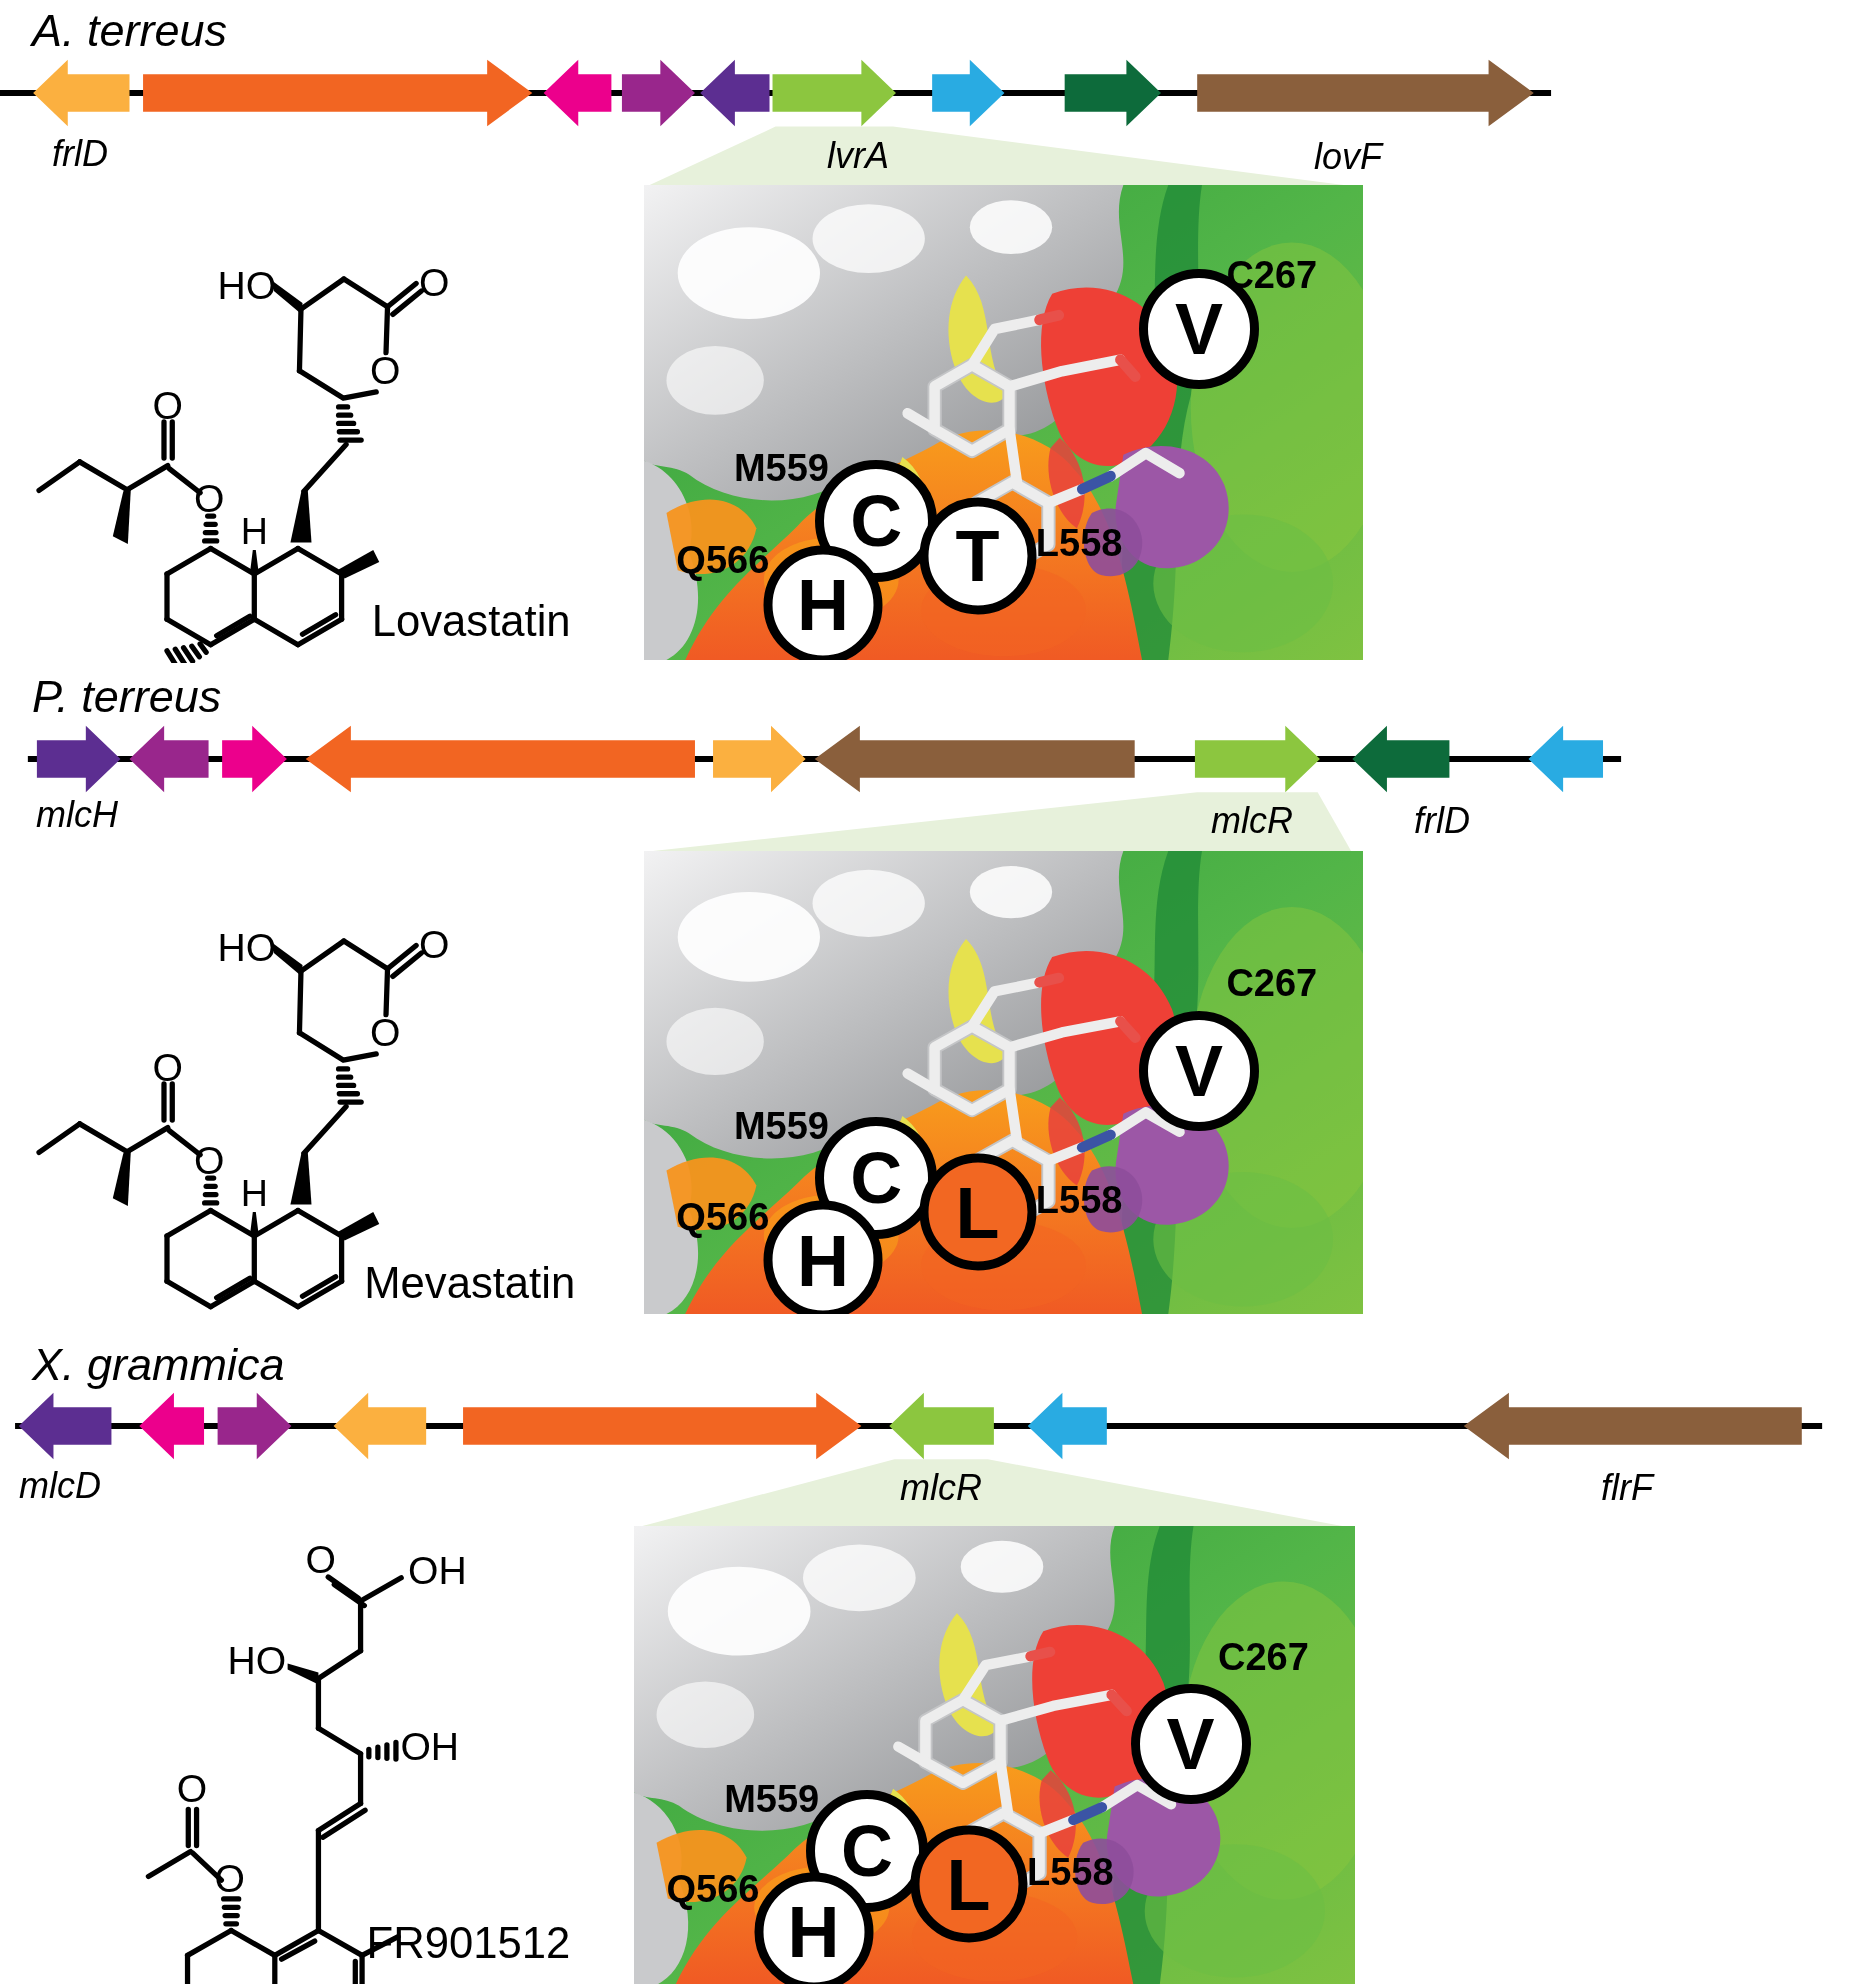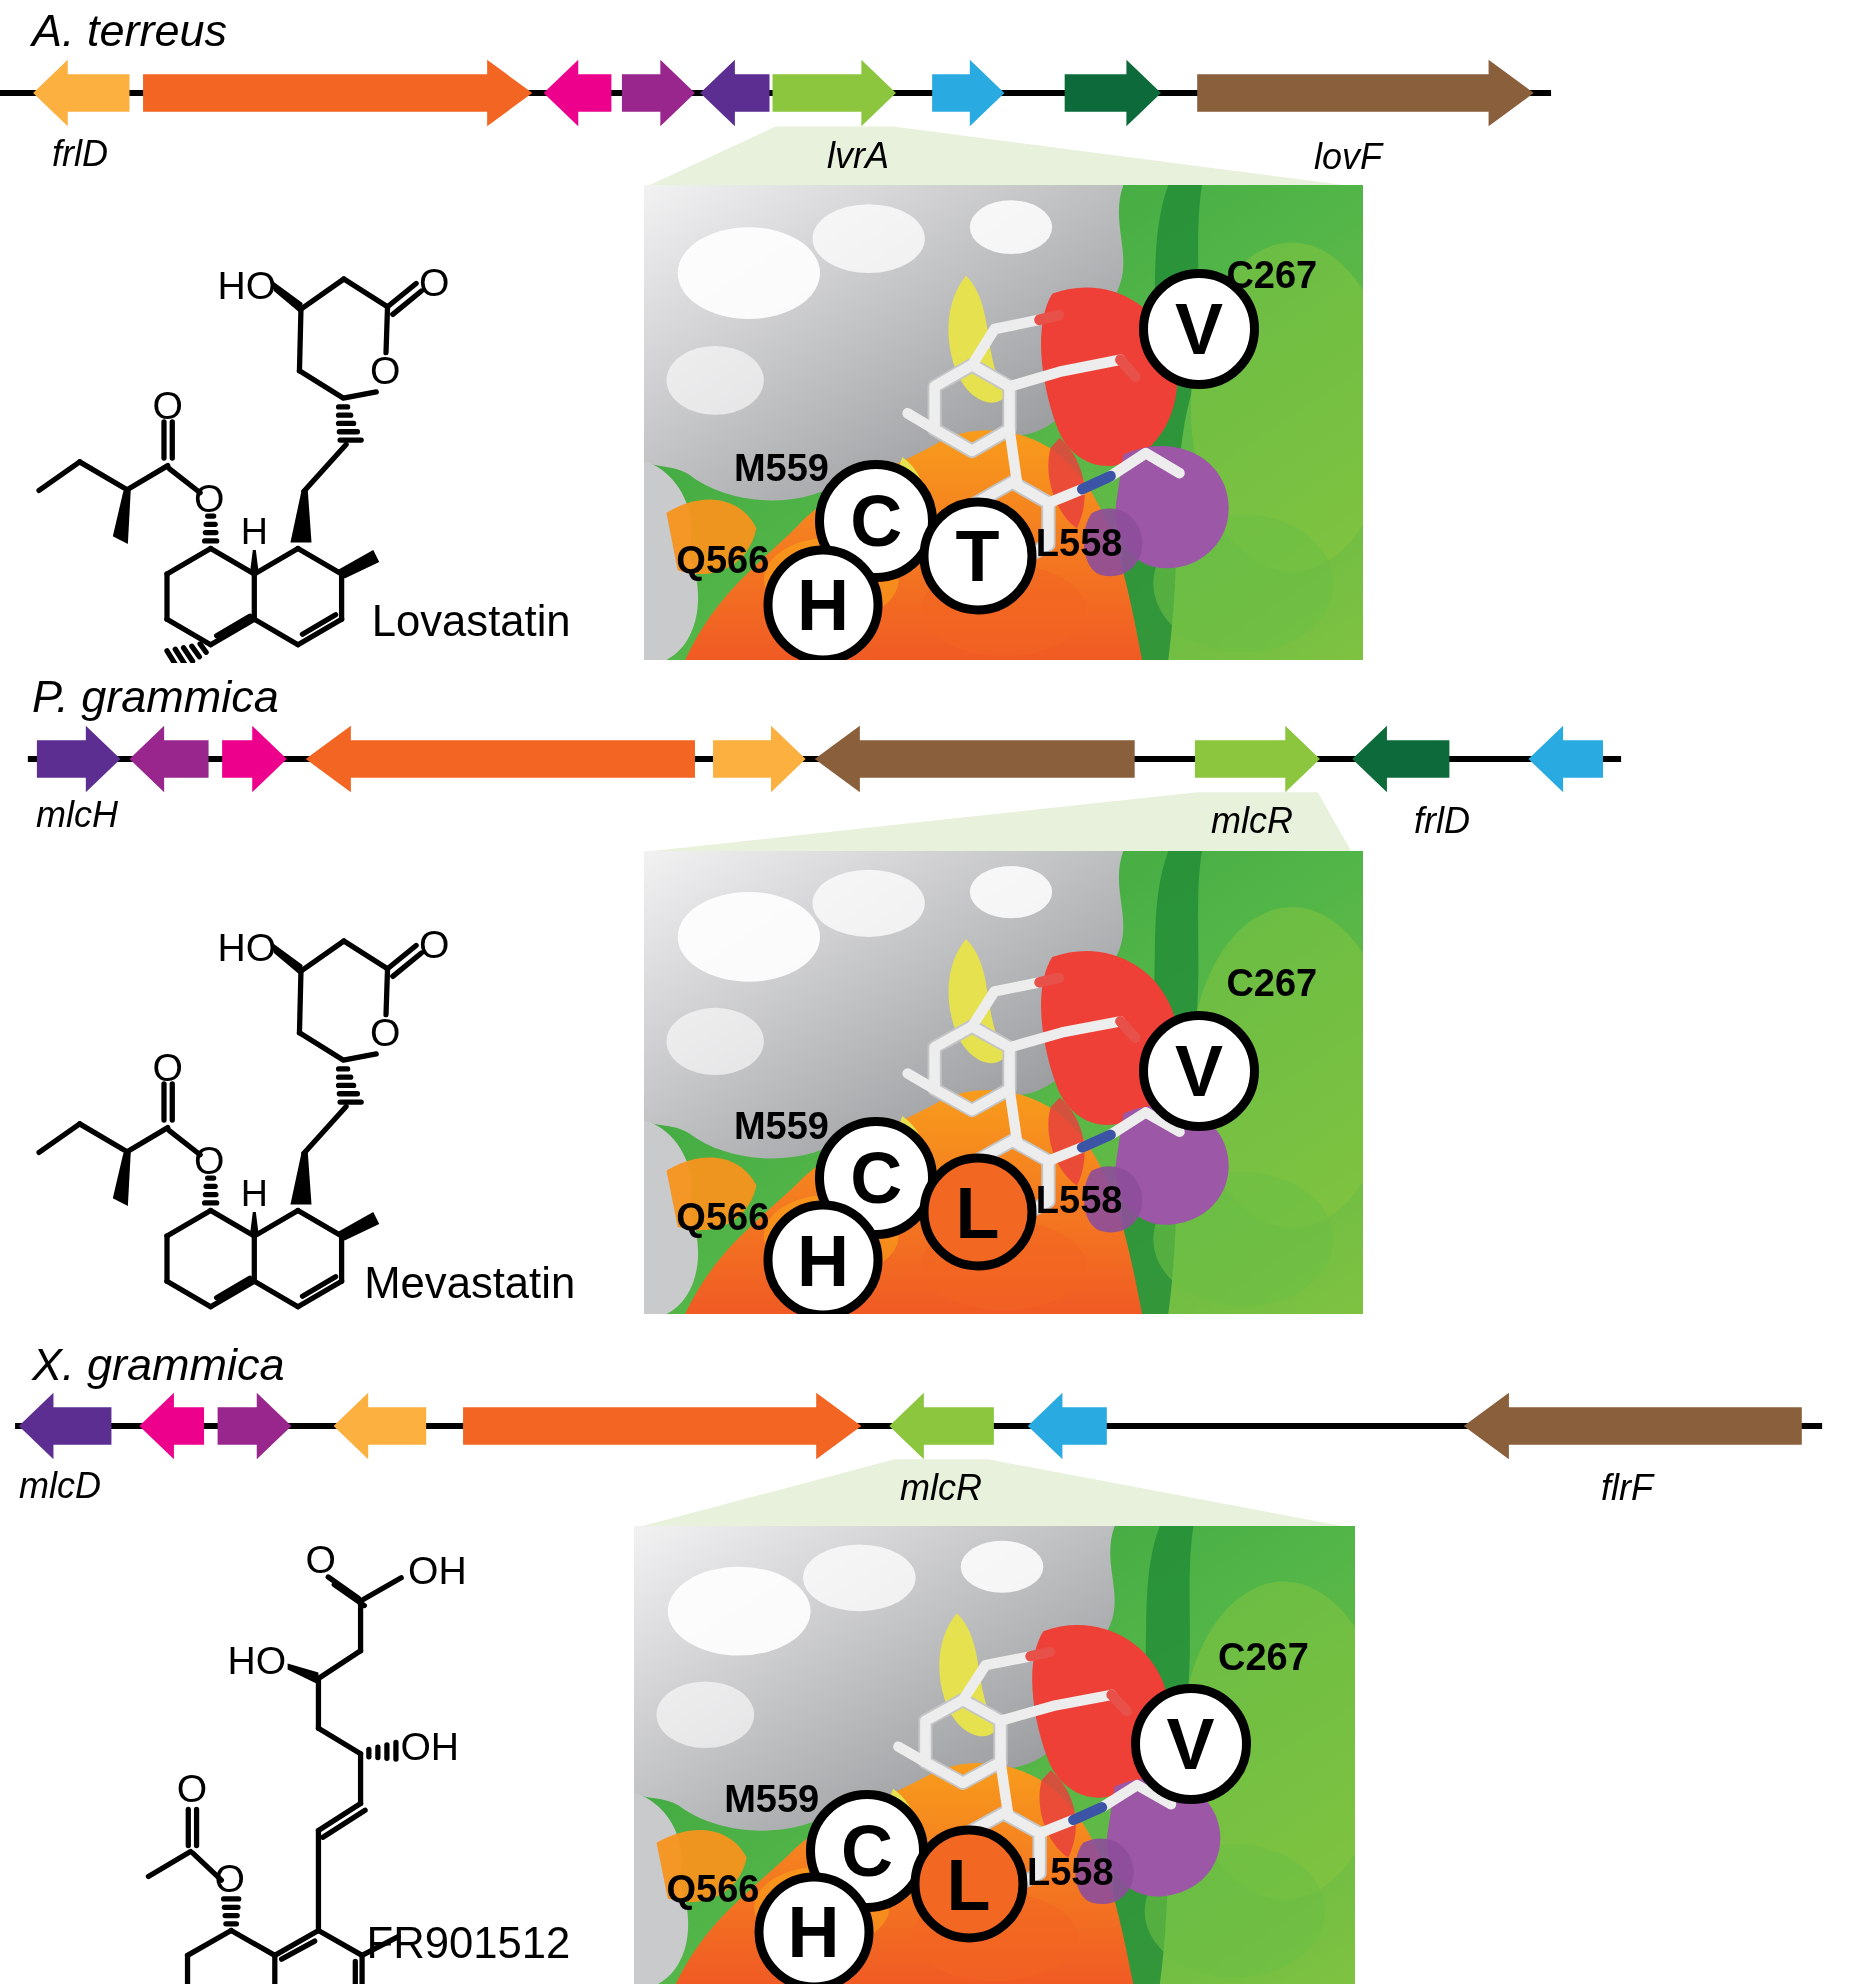--- a/index.html
+++ b/index.html
@@ -17,21 +17,21 @@
       display:flex;align-items:center;justify-content:center;font-weight:bold;font-size:72px;
       transform:translate(-50%,-50%);z-index:5;line-height:1;}
   .res-circle.mut{background:#F26722;}
   .res-label{position:absolute;font-weight:bold;font-size:38px;transform:translateY(-50%);
       white-space:nowrap;z-index:5;}
 </style>
 </head>
 <body>
 
 <div class="abs title" style="left:32px;top:6px">A. terreus</div>
-<div class="abs title" style="left:32px;top:672px">P. grammica</div>
+<div class="abs title" style="left:32px;top:672px">P. terreus</div>
 <div class="abs title" style="left:32px;top:1340px">X. grammica</div>
 
 <svg class="abs beams" id="beams" viewBox="0 0 2461 2636">
     <polygon points="1030,168 1186,168 1795,247 860,247" fill="#E7F1DB"></polygon>
     <polygon points="1590,1052 1750,1052 1795,1131 858,1131" fill="#E7F1DB"></polygon>
     <polygon points="1188,1938 1312,1938 1790,2028 848,2028" fill="#E7F1DB"></polygon>
   </svg>
 
 <svg class="abs cluster" id="c0" style="top:25px" viewBox="0 0 2461 180">
     <line x1="0" x2="2060" y1="90" y2="90" stroke="#000" stroke-width="8"></line>

